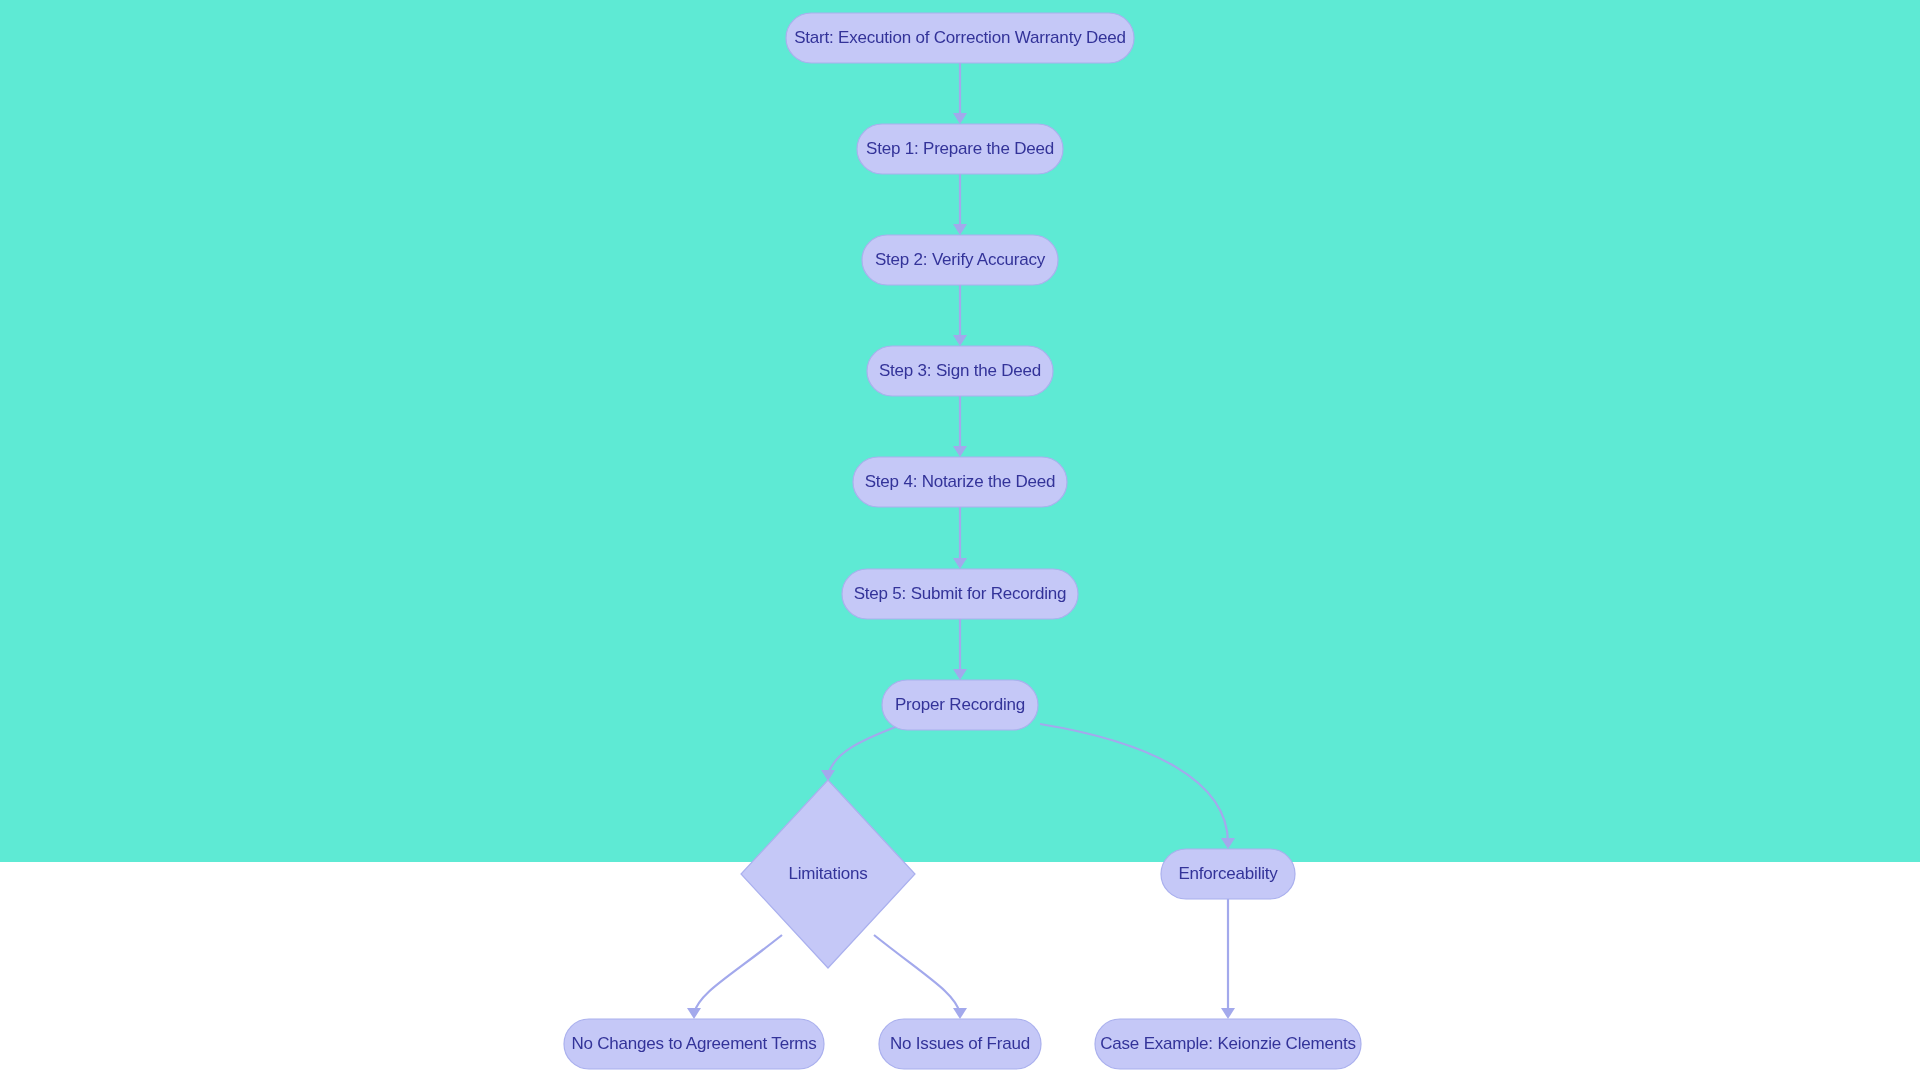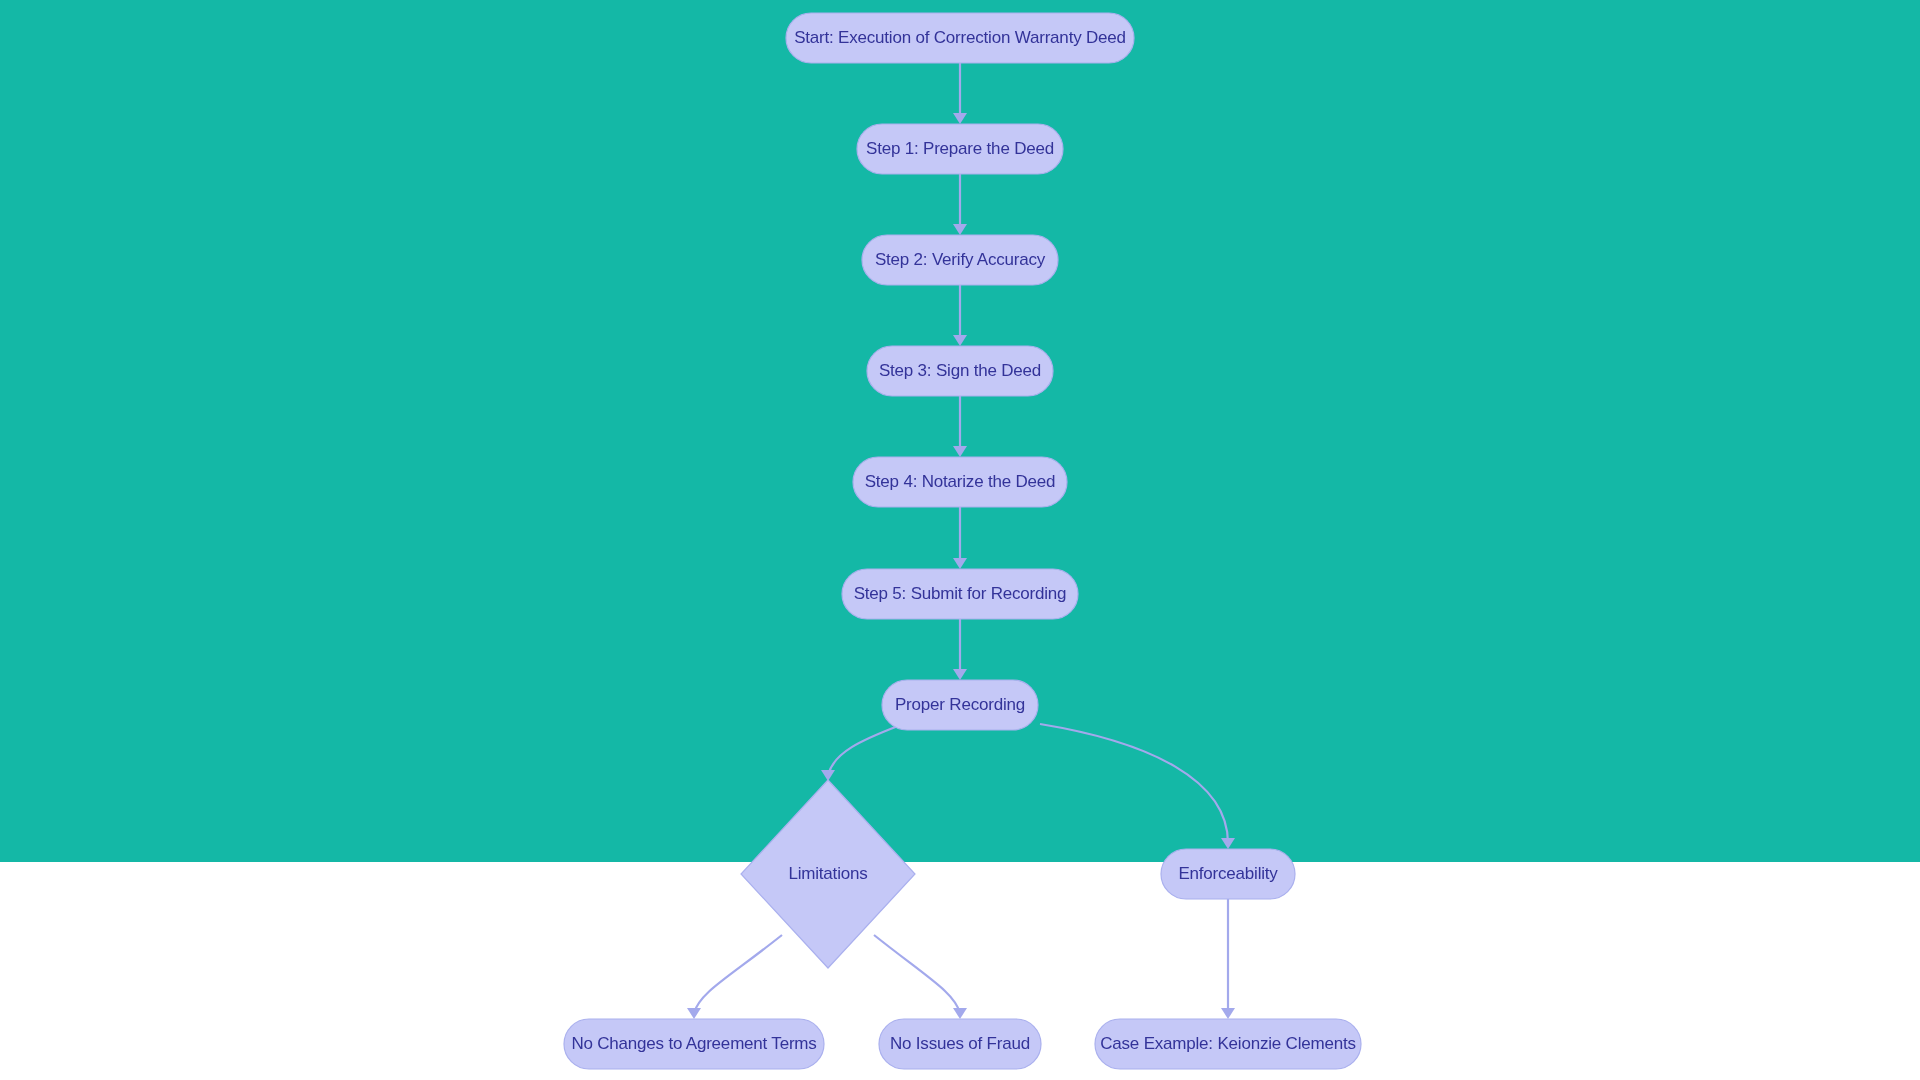--- a/index.html
+++ b/index.html
@@ -10,21 +10,21 @@
   body {
     width: 1920px;
     height: 1080px;
     font-family: "Liberation Sans", sans-serif;
     overflow: hidden;
   }
   #flowchart-root {
     position: relative;
     width: 1920px;
     height: 862px;
-    background: #14b8a6;
+    background: #5eead4;
   }
   svg.diagram {
     display: block;
     width: 1920px;
     height: 1080px;
   }
   .node-shape {
     fill: #c5c8f7;
     stroke: #aab0ee;
     stroke-width: 1.2;

